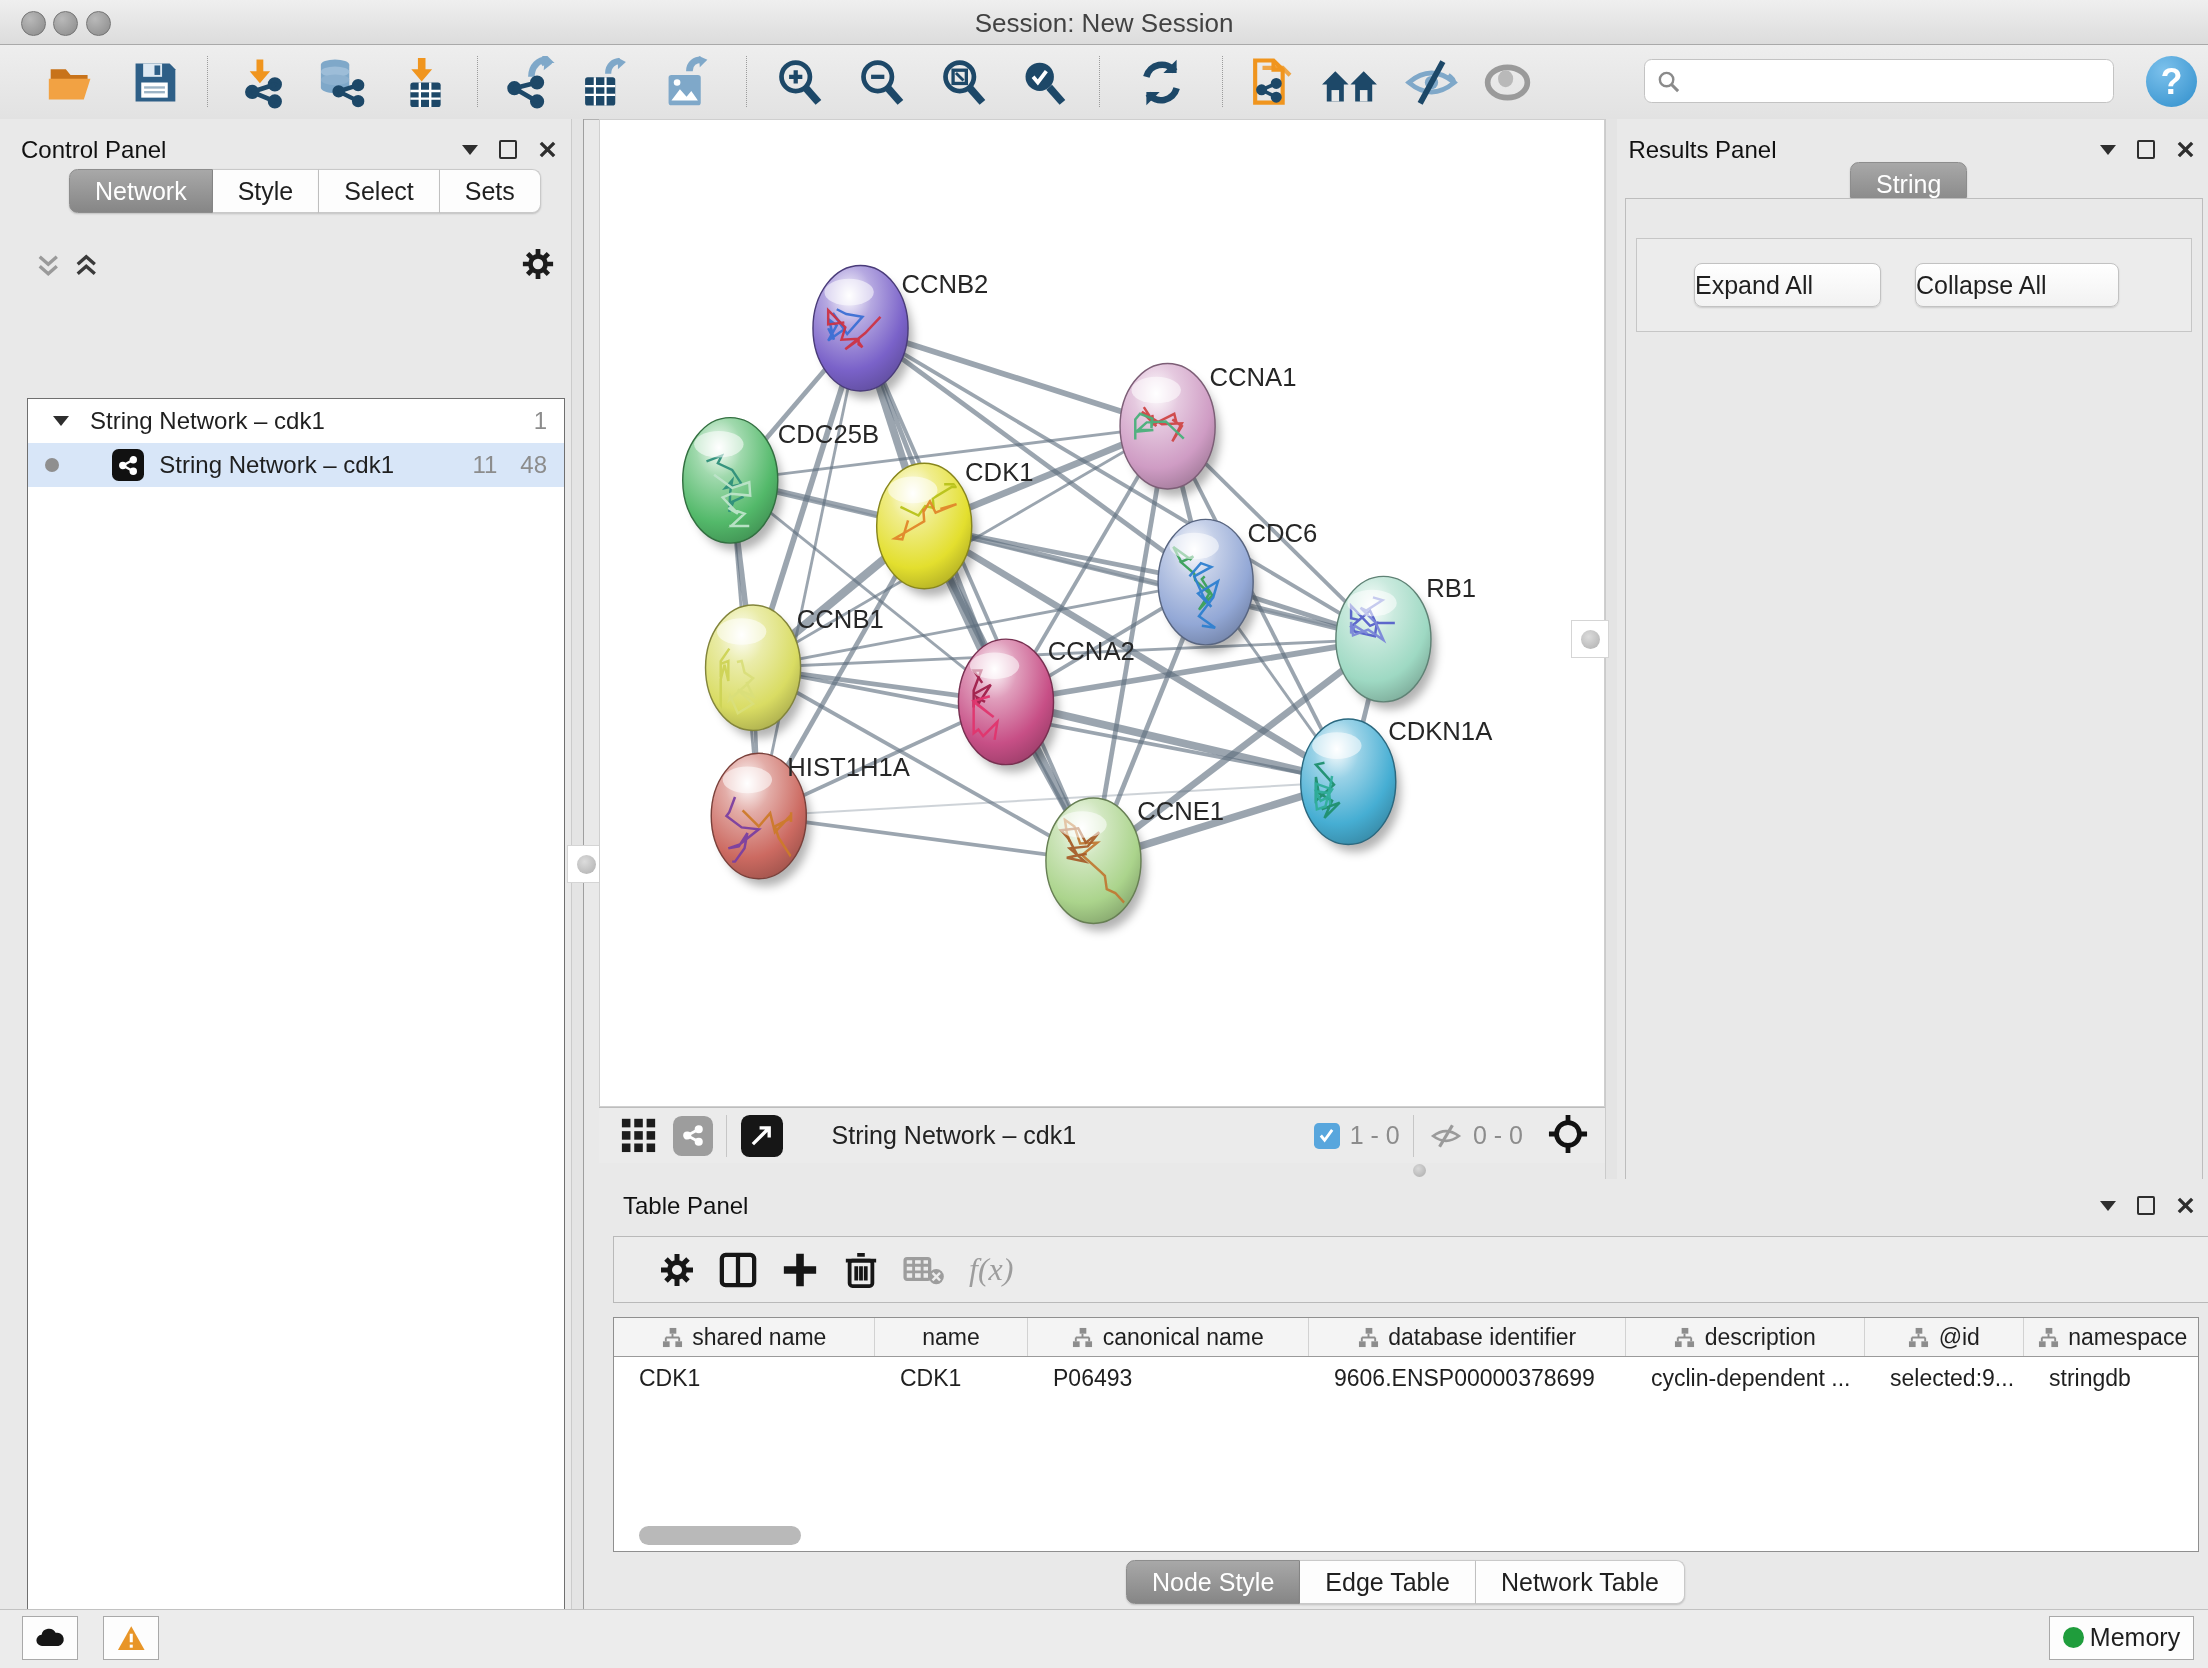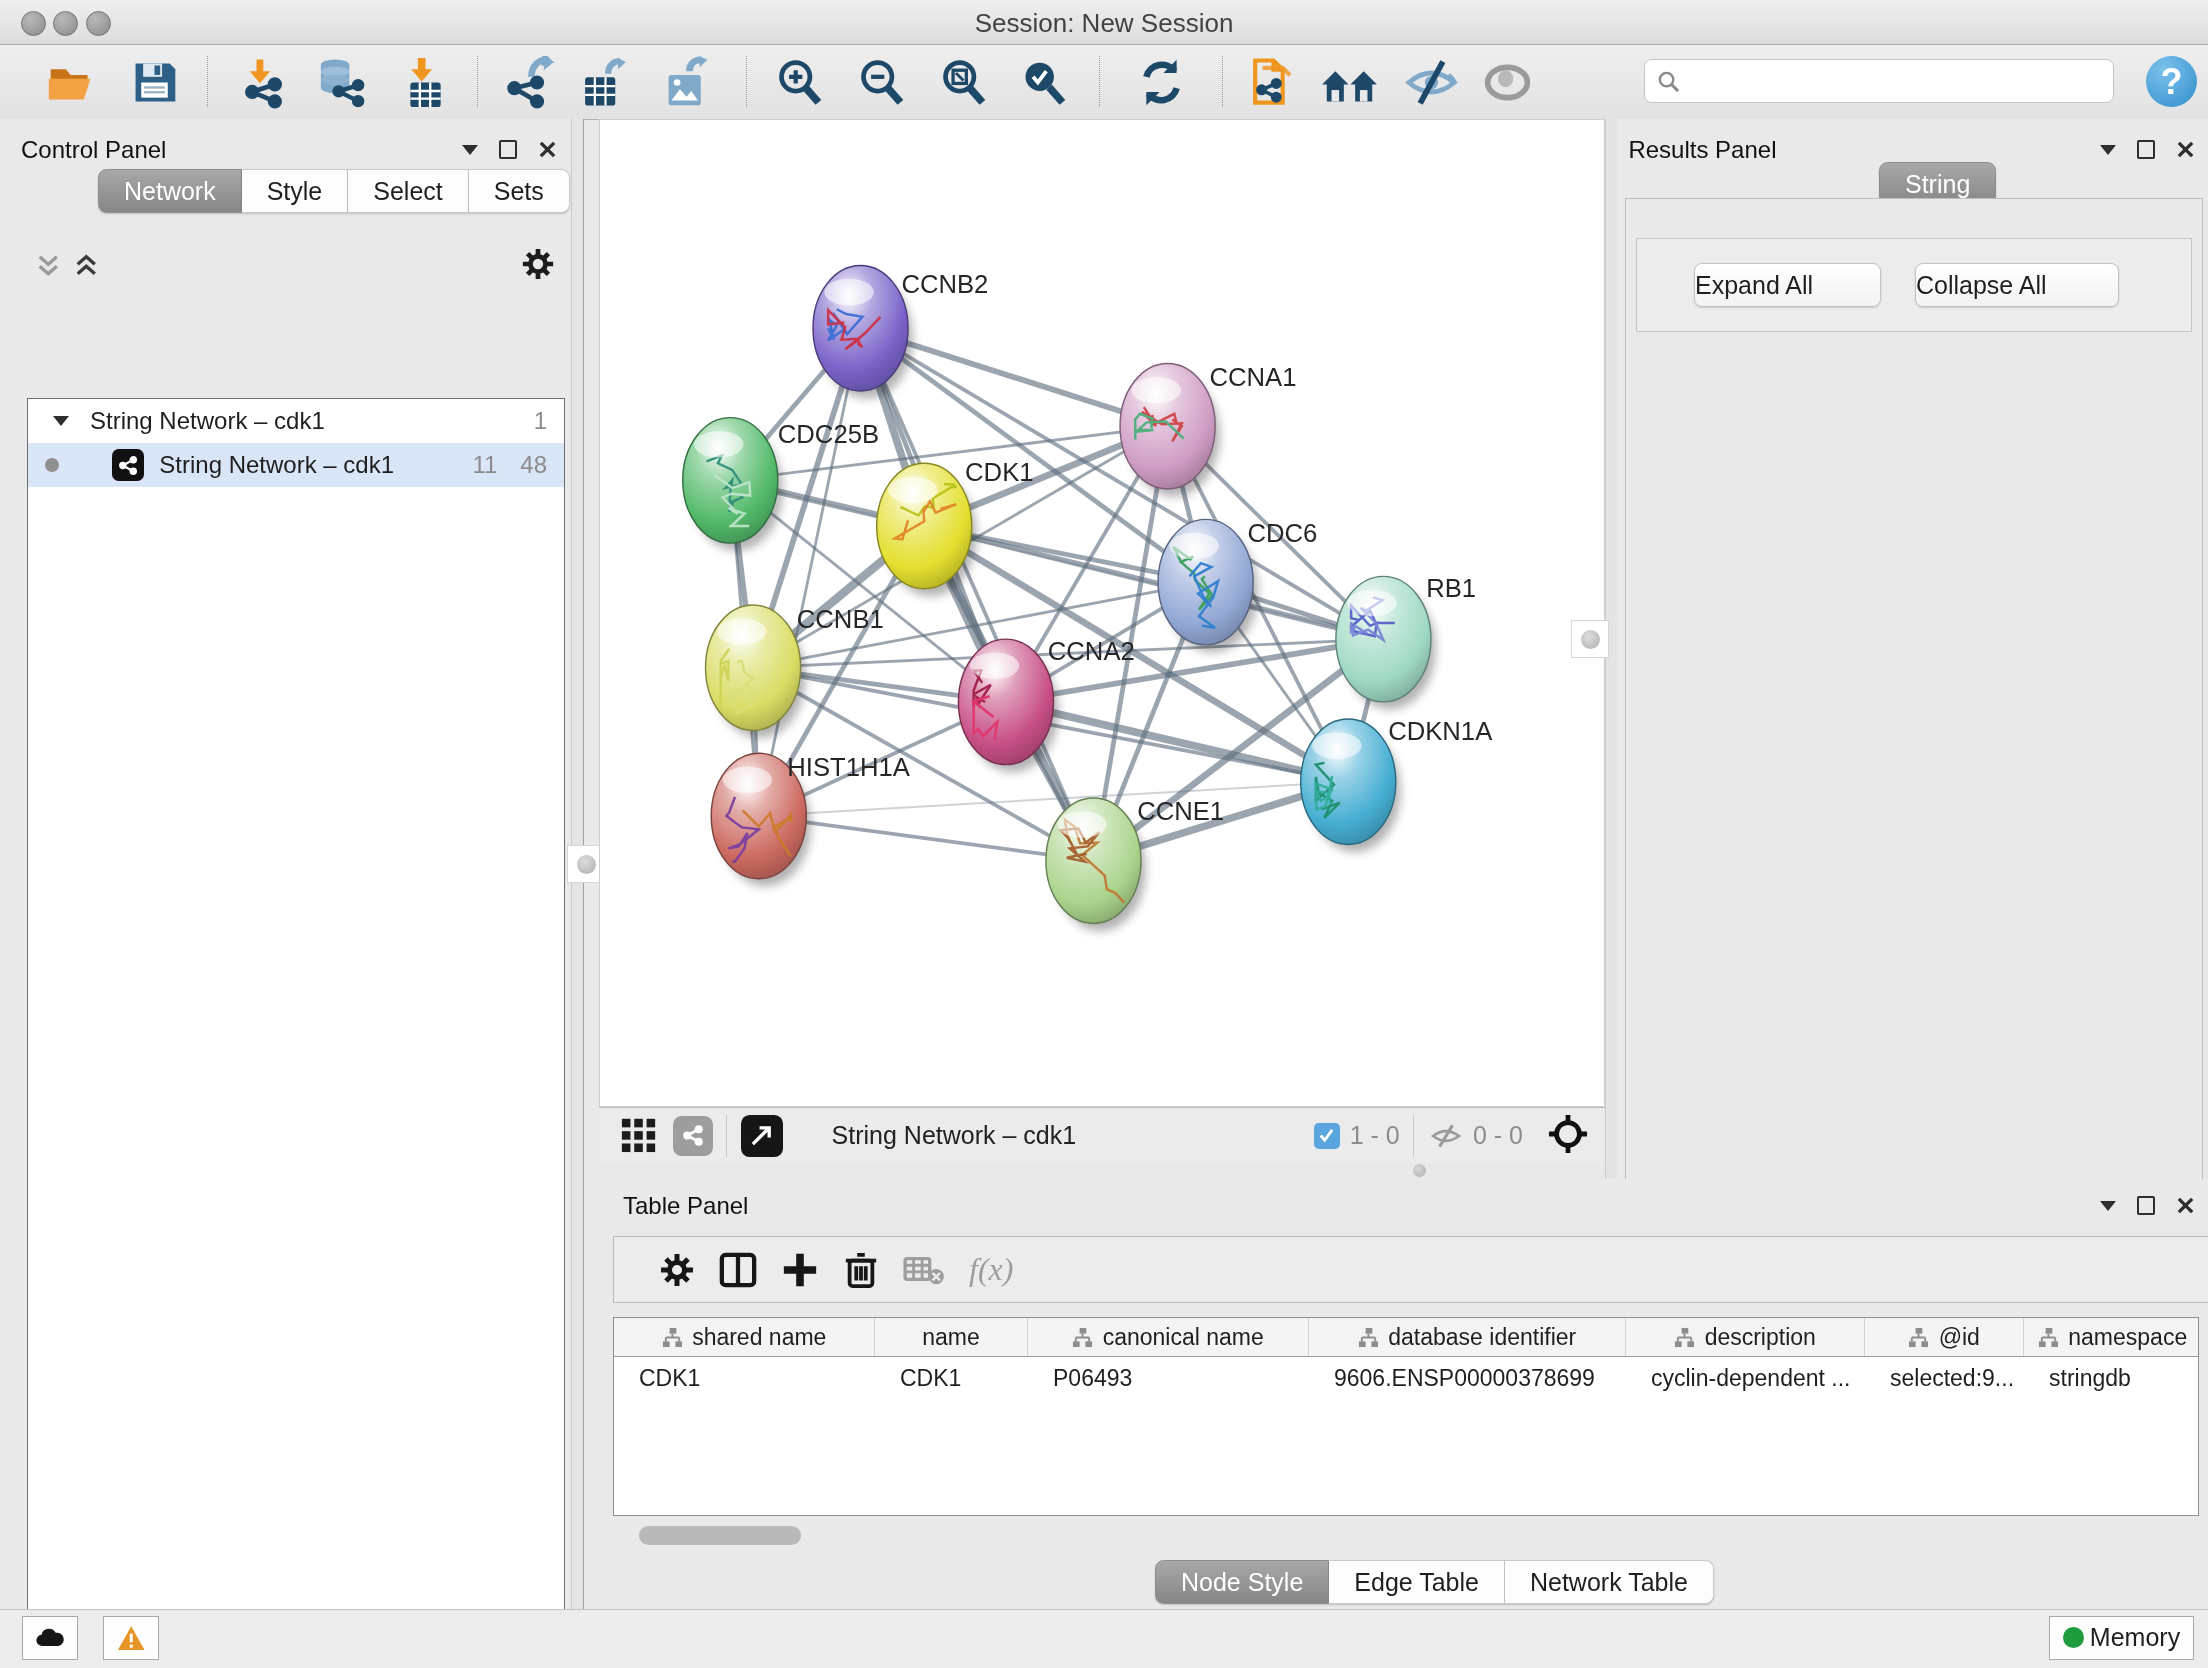--- a/index.html
+++ b/index.html
@@ -27,21 +27,21 @@
   
   .panel-title{font-size:24px;color:#111;}
   .winctl{display:flex;gap:21px;align-items:center;}
   .tri{width:0;height:0;border-left:8.6px solid transparent;border-right:8.6px solid transparent;
        border-top:10.5px solid #2e2e2e;}
   .sqr{width:14.3px;height:14.3px;border:2.4px solid #2e2e2e;border-radius:1.9px;}
   
   .seg{display:flex;}
   .seg .tab{height:42px;line-height:42px;padding:0 25px;background:#fdfdfd;border:1px solid #c9c9c9;
             border-left:none;font-size:25px;text-align:center;box-shadow:0 1px 1.9px rgba(0,0,0,.18);}
-  .seg .tab:first-child{border-left:1px solid #c9c9c9;border-radius:8.6px 0 0 8.6px;margin-left:29px;}
+  .seg .tab:first-child{border-left:1px solid #c9c9c9;border-radius:8.6px 0 0 8.6px;}
   .seg .tab:last-child{border-radius:0 8.6px 8.6px 0;}
   .seg .tab.only{border-radius:8.6px;border-left:1px solid #c9c9c9;}
   .seg .tab.sel{background:linear-gradient(#a8a8a8,#868686);color:#fff;border-color:#8d8d8d;}
   
   .netlist{left:27px;top:279px;width:536px;height:1308px;background:#fff;border:1.9px solid #6f6f6f;}
   .netrow{height:44px;display:flex;align-items:center;font-size:24px;}
   .netrow .cnt{color:#8c8c8c;}
   .sharebadge{width:32px;height:32px;border-radius:6.7px;background:#111;display:flex;align-items:center;
               justify-content:center;}
   
@@ -51,21 +51,21 @@
   .cv-sep{width:0;height:42px;border-left:1px solid #c6c6c6;margin:0 13.3px;}
   .graylabel{color:#8c8c8c;font-size:25px;}
   .checkbox{width:26px;height:26px;border-radius:4.8px;background:#58a6dd;display:flex;align-items:center;
             justify-content:center;}
   .btn{background:linear-gradient(#ffffff,#f2f2f2);border:1px solid #c2c2c2;border-radius:8px;
        font-size:25px;text-align:left;box-shadow:0 1px 1.9px rgba(0,0,0,.15);}
   .serif{font-family:"Liberation Serif",serif;}
   
   .tp-toolbar{left:613px;top:1236px;width:1659px;height:67px;background:#ececec;border:1px solid #b9b9b9;
               display:flex;align-items:center;gap:24px;padding-left:45px;box-sizing:border-box;}
-  .nodetable{left:613px;top:1317px;width:1586px;height:199px;background:#fff;border:1.9px solid #8f8f8f;
+  .nodetable{left:613px;top:1317px;width:1586px;height:235px;background:#fff;border:1.9px solid #8f8f8f;
              box-sizing:border-box;overflow:hidden;}
   .th-row{display:flex;height:38px;background:#f4f4f4;border-bottom:1.9px solid #9a9a9a;}
   .th{display:flex;align-items:center;justify-content:center;gap:9.5px;font-size:23px;
       border-right:1px solid #d2d2d2;box-sizing:border-box;}
   .td-row{display:flex;height:42px;}
   .td{font-size:23px;padding:7.6px 3.8px 0 25px;box-sizing:border-box;white-space:nowrap;overflow:hidden;}
   .hthumb{left:639px;top:1526px;width:162px;height:19px;border-radius:9.5px;background:#b9b9b9;}
   
   .statusbar{left:0;top:1609px;width:2208px;height:59px;background:#ececec;border-top:1px solid #c2c2c2;}
   .stbtn{top:5.7px;height:42px;background:#fdfdfd;border:1.9px solid #a9a9a9;display:flex;align-items:center;

